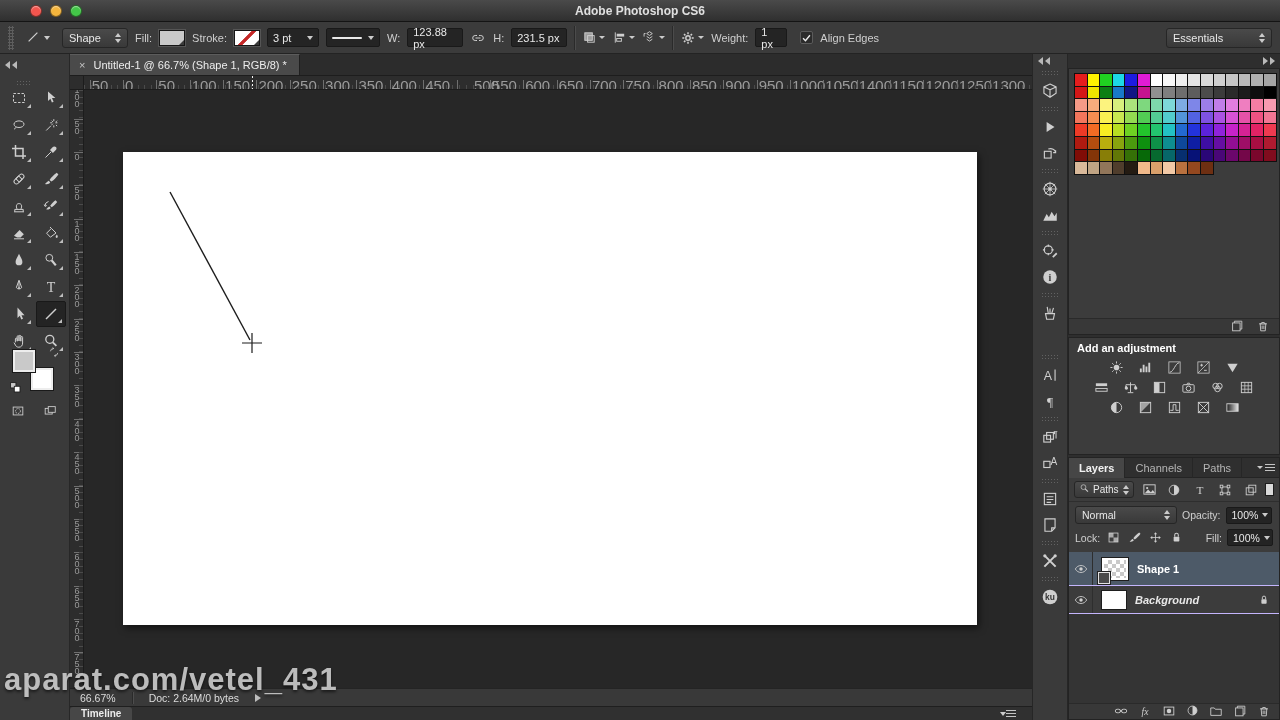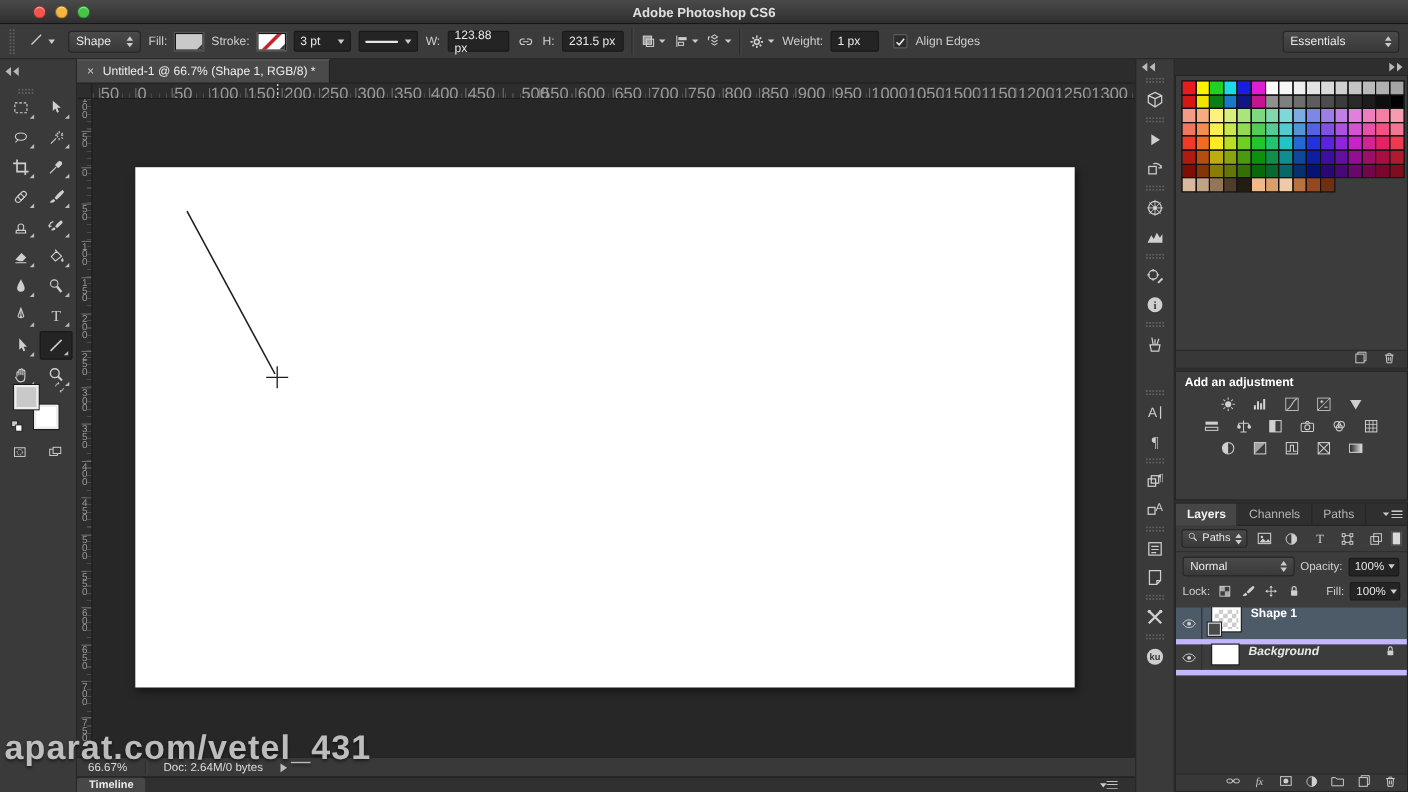--- a/index.html
+++ b/index.html
@@ -91,21 +91,21 @@
 .sw-bottom{position:absolute;bottom:0;left:0;right:0;height:16px;background:#383838;border-top:1px solid #2a2a2a;display:flex;align-items:center;justify-content:flex-end;gap:12px;padding:0 9px}
 .adj-head{padding:4px 8px 2px;color:#fff;font-weight:bold;font-size:11px}
 .adj-row{display:flex;justify-content:center;gap:5px;margin:2px 0}
 .adj-btn{width:24px;height:18px;display:flex;align-items:center;justify-content:center}
 .lfilter{display:flex;align-items:center;gap:4px;padding:3px 5px;border-bottom:1px solid #2e2e2e}
 .fbtn{width:22px;height:17px;display:flex;align-items:center;justify-content:center}
 .ftoggle{width:9px;height:13px;background:#d9d9d9;border:1px solid #1d1d1d;margin-left:auto}
 .lblend{display:flex;align-items:center;gap:5px;padding:4px 6px 2px}
 .llock{display:flex;align-items:center;gap:5px;padding:3px 6px 4px}
 .llist{position:absolute;left:0;right:0;top:94px;bottom:16px;background:#343434;overflow:hidden}
-.layer-row{height:34px;display:flex;align-items:flex-start;background:#3c3c3c;border-bottom:5px solid #c4b5fd}
+.layer-row{height:34px;display:flex;align-items:center;background:#3c3c3c;border-bottom:1px solid #c4b5fd}
 .layer-row.bg{height:28px}
 .layer-row.sel{background:#4d5a68}
 .leye{width:24px;height:100%;border-right:1px solid #2e2e2e;display:flex;align-items:center;justify-content:center}
 .lthumb{width:26px;height:22px;margin:0 9px;border:2px solid #fff;outline:1px solid #1e1e1e;position:relative;background:#fff}
 .lthumb.checker{background-image:linear-gradient(45deg,#c9c9c9 25%,transparent 25%,transparent 75%,#c9c9c9 75%),linear-gradient(45deg,#c9c9c9 25%,#fff 25%,#fff 75%,#c9c9c9 75%);background-size:8px 8px;background-position:0 0,4px 4px}
 .layer-row.bg .lthumb{width:24px;height:18px}
 .lbadge{position:absolute;left:-6px;bottom:-6px;width:12px;height:12px;background:#4a4a4a;border:1px solid #e2e2e2;box-shadow:0 0 0 1px #222}
 .lname{color:#e8e8e8;font-size:11px}
 .layer-row.sel .lname{color:#fff;font-weight:bold}
 .lname.italic{font-style:italic;font-weight:bold}
@@ -199,21 +199,21 @@
       </span>
     <div class="sep"></div>
     <span class="iconbtn" id="btn-gear">
         <svg viewBox="0 0 16 16" width="16" height="16" aria-hidden="true">
           <circle cx="8" cy="8" r="2.2" fill="none" stroke="#cfcfcf" stroke-width="1.4"></circle>
           <path d="M8 2.3v2M8 11.7v2M2.3 8h2M11.7 8h2M4 4l1.4 1.4M10.6 10.6 12 12M12 4l-1.4 1.4M5.4 10.6 4 12" stroke="#cfcfcf" stroke-width="1.5"></path>
         </svg>
         <span class="dd" style="border-top-width:3px;border-left-width:3px;border-right-width:3px"></span>
       </span>
     <span class="label">Weight:</span>
-    <div class="field" style="width:44px">
+    <div class="field" style="width:32px">
       <span>1 px</span>
     </div>
     <div class="checkbox" id="cb-align">
         <svg viewBox="0 0 16 16" width="12" height="12" aria-hidden="true">
           <path d="M3 8.5 6.5 12 13 4" fill="none" stroke="#ececec" stroke-width="2"></path>
         </svg>
       </div>
     <span class="label">Align Edges</span>
     <div class="select" style="width:106px;margin-left:auto">
       <span>Essentials</span>
@@ -413,21 +413,21 @@
         <div class="hlab" style="left: 607.95px;">850</div>
         <div class="htick" style="left: 639.3px;"></div>
         <div class="hlab" style="left: 641.3px;">900</div>
         <div class="htick" style="left: 672.65px;"></div>
         <div class="hlab" style="left: 674.65px;">950</div>
         <div class="htick" style="left: 706px;"></div>
         <div class="hlab" style="left: 708px;">1000</div>
         <div class="htick" style="left: 739.35px;"></div>
         <div class="hlab" style="left: 741.35px;">1050</div>
         <div class="htick" style="left: 772.7px;"></div>
-        <div class="hlab" style="left: 774.7px;">1500</div>
+        <div class="hlab" style="left: 774.7px;">1400</div>
         <div class="htick" style="left: 806.05px;"></div>
         <div class="hlab" style="left: 808.05px;">1150</div>
         <div class="htick" style="left: 839.4px;"></div>
         <div class="hlab" style="left: 841.4px;">1200</div>
         <div class="htick" style="left: 872.75px;"></div>
         <div class="hlab" style="left: 874.75px;">1250</div>
         <div class="htick" style="left: 906.1px;"></div>
         <div class="hlab" style="left: 908.1px;">1300</div>
         <div class="hcursor" style="left: 168px;"></div>
       </div>

